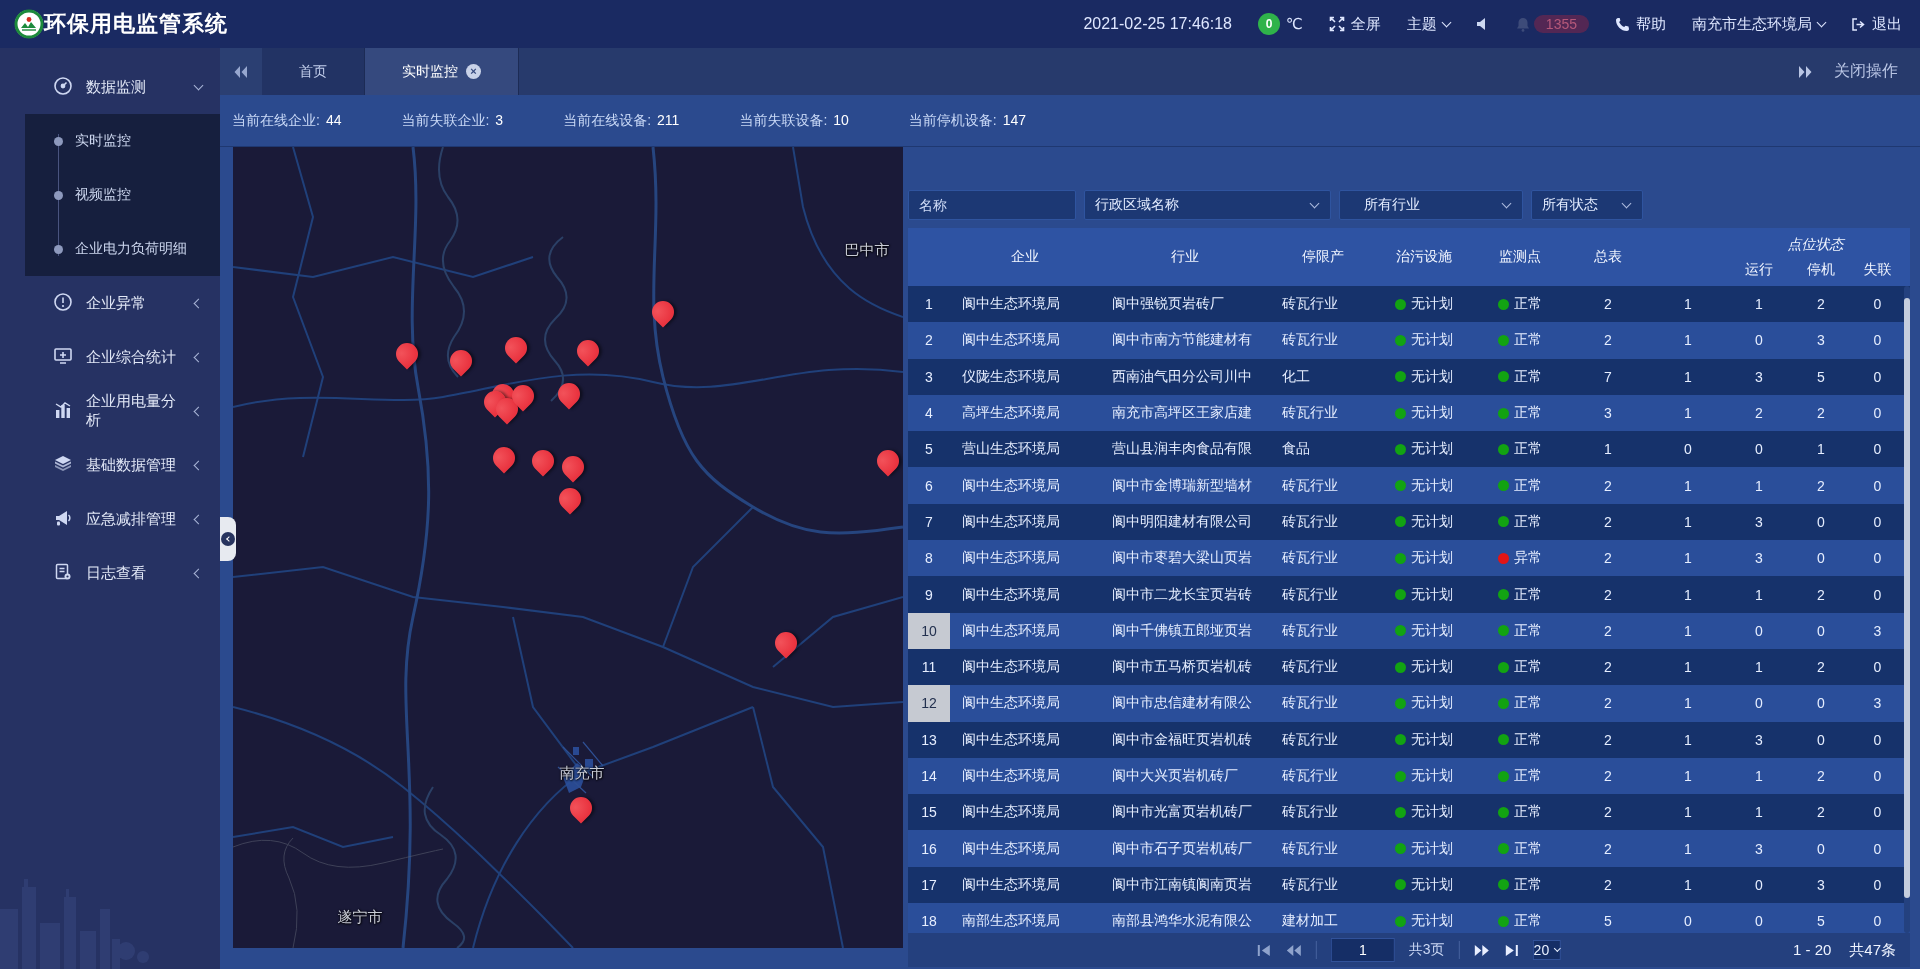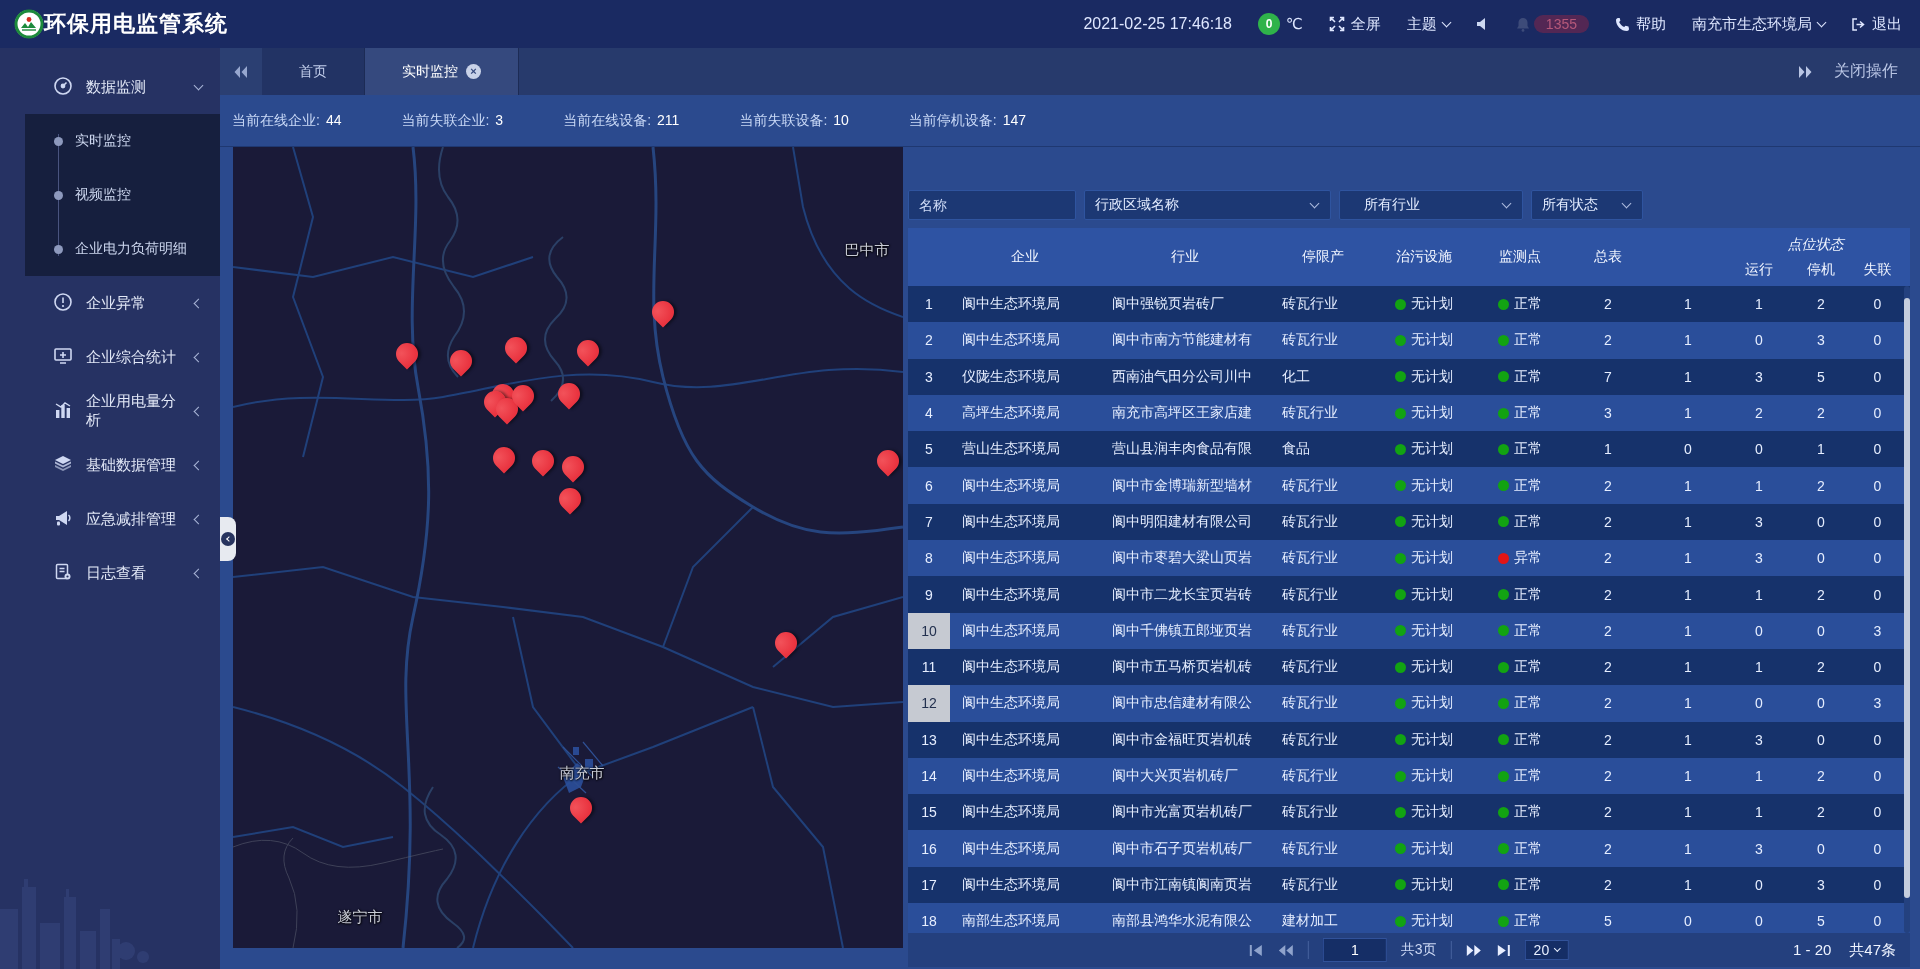--- a/index.html
+++ b/index.html
@@ -83,21 +83,21 @@
   .dot-green{background:#12a312;} .dot-red{background:#e31515;}
   .vscroll{position:absolute;right:0;top:96px;width:6px;height:647px;background:#24417f;border-radius:3px;}
   .vscroll .thumb{position:absolute;left:0;top:12px;width:6px;height:600px;background:#c6cede;border-radius:3px;}
 
   
   .pager{margin-top:0;height:34px;background:#24407e;display:flex;align-items:center;font-size:14px;color:#cdd9f5;position:relative;}
   .pager-center{position:absolute;left:50%;transform:translateX(-50%);display:flex;align-items:center;gap:14px;}
   .pgbtn{display:flex;align-items:center;cursor:pointer;}
   .pg-divider{width:1px;height:18px;background:#46619f;}
   .pg-input{width:64px;height:24px;background:#152e66;border:1px solid #31529a;color:#fff;text-align:center;font-size:14px;outline:none;}
-  .pg-select{height:20px;background:#152e66;border:1px solid #31529a;color:#e8f0ff;display:flex;align-items:center;gap:6px;padding:0 8px;cursor:pointer;}
+  .pg-select{height:20px;background:#152e66;border:1px solid #31529a;color:#e8f0ff;display:flex;align-items:center;gap:6px;padding:0 0;cursor:pointer;}
   .pg-select .chev{width:5px;height:5px;}
   .pager-right{position:absolute;right:14px;display:flex;gap:18px;color:#eef3ff;font-size:15px;}
 </style>
 </head>
 <body>
 
 <div class="app">
 
   <div class="header">
     <div class="brand">

